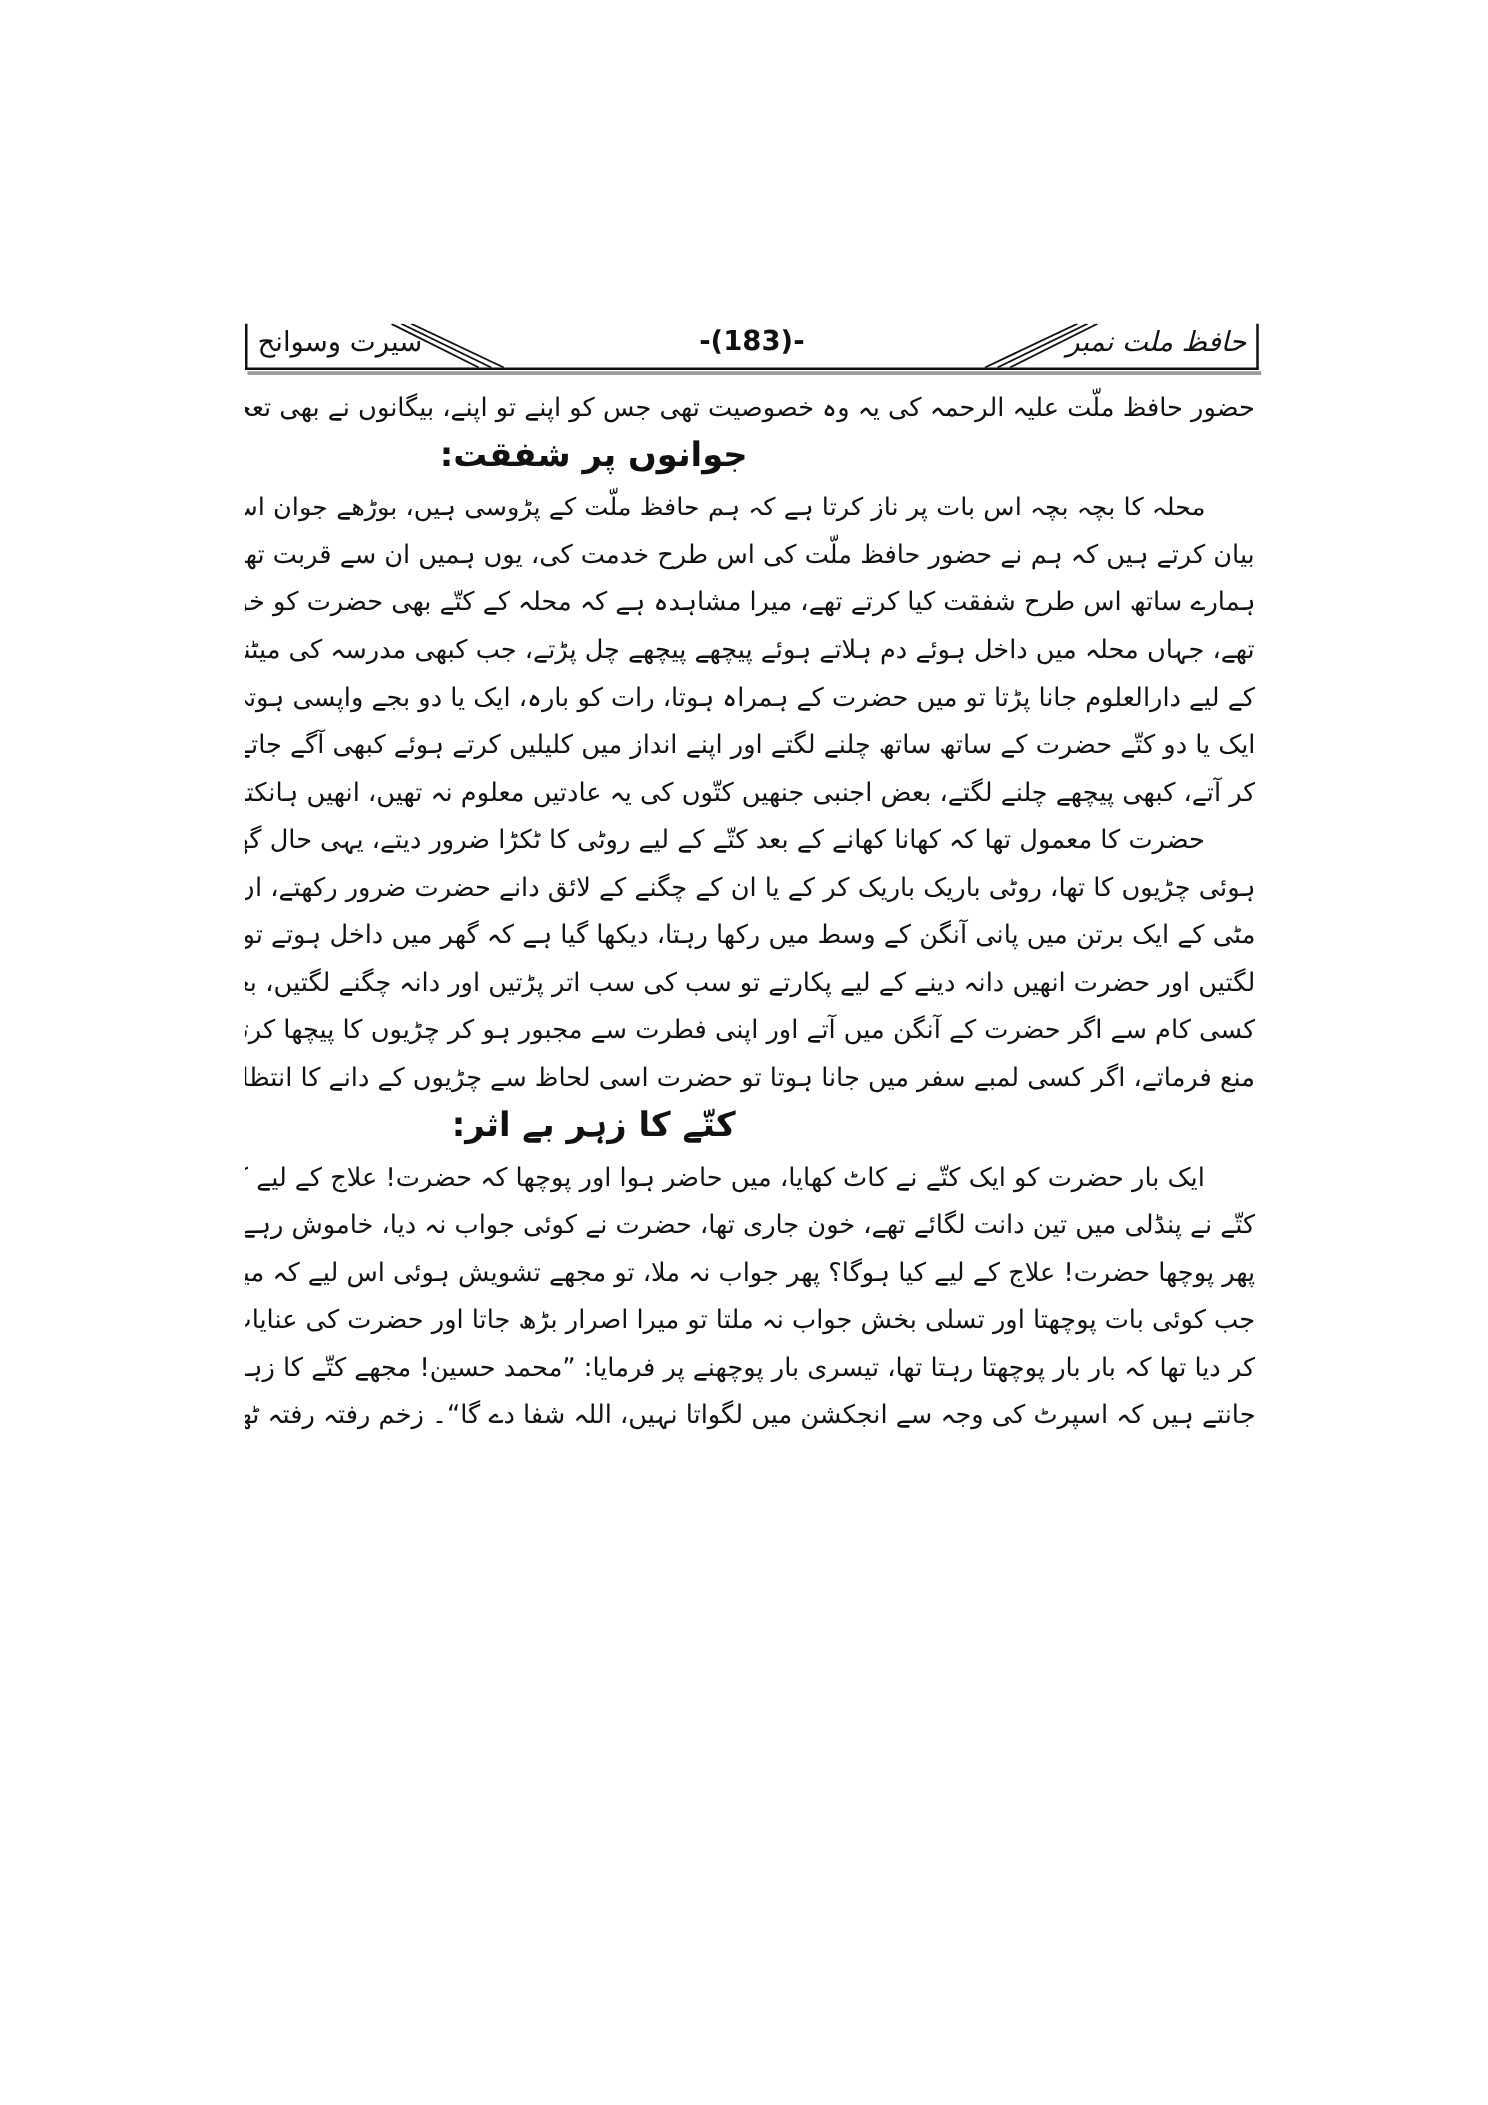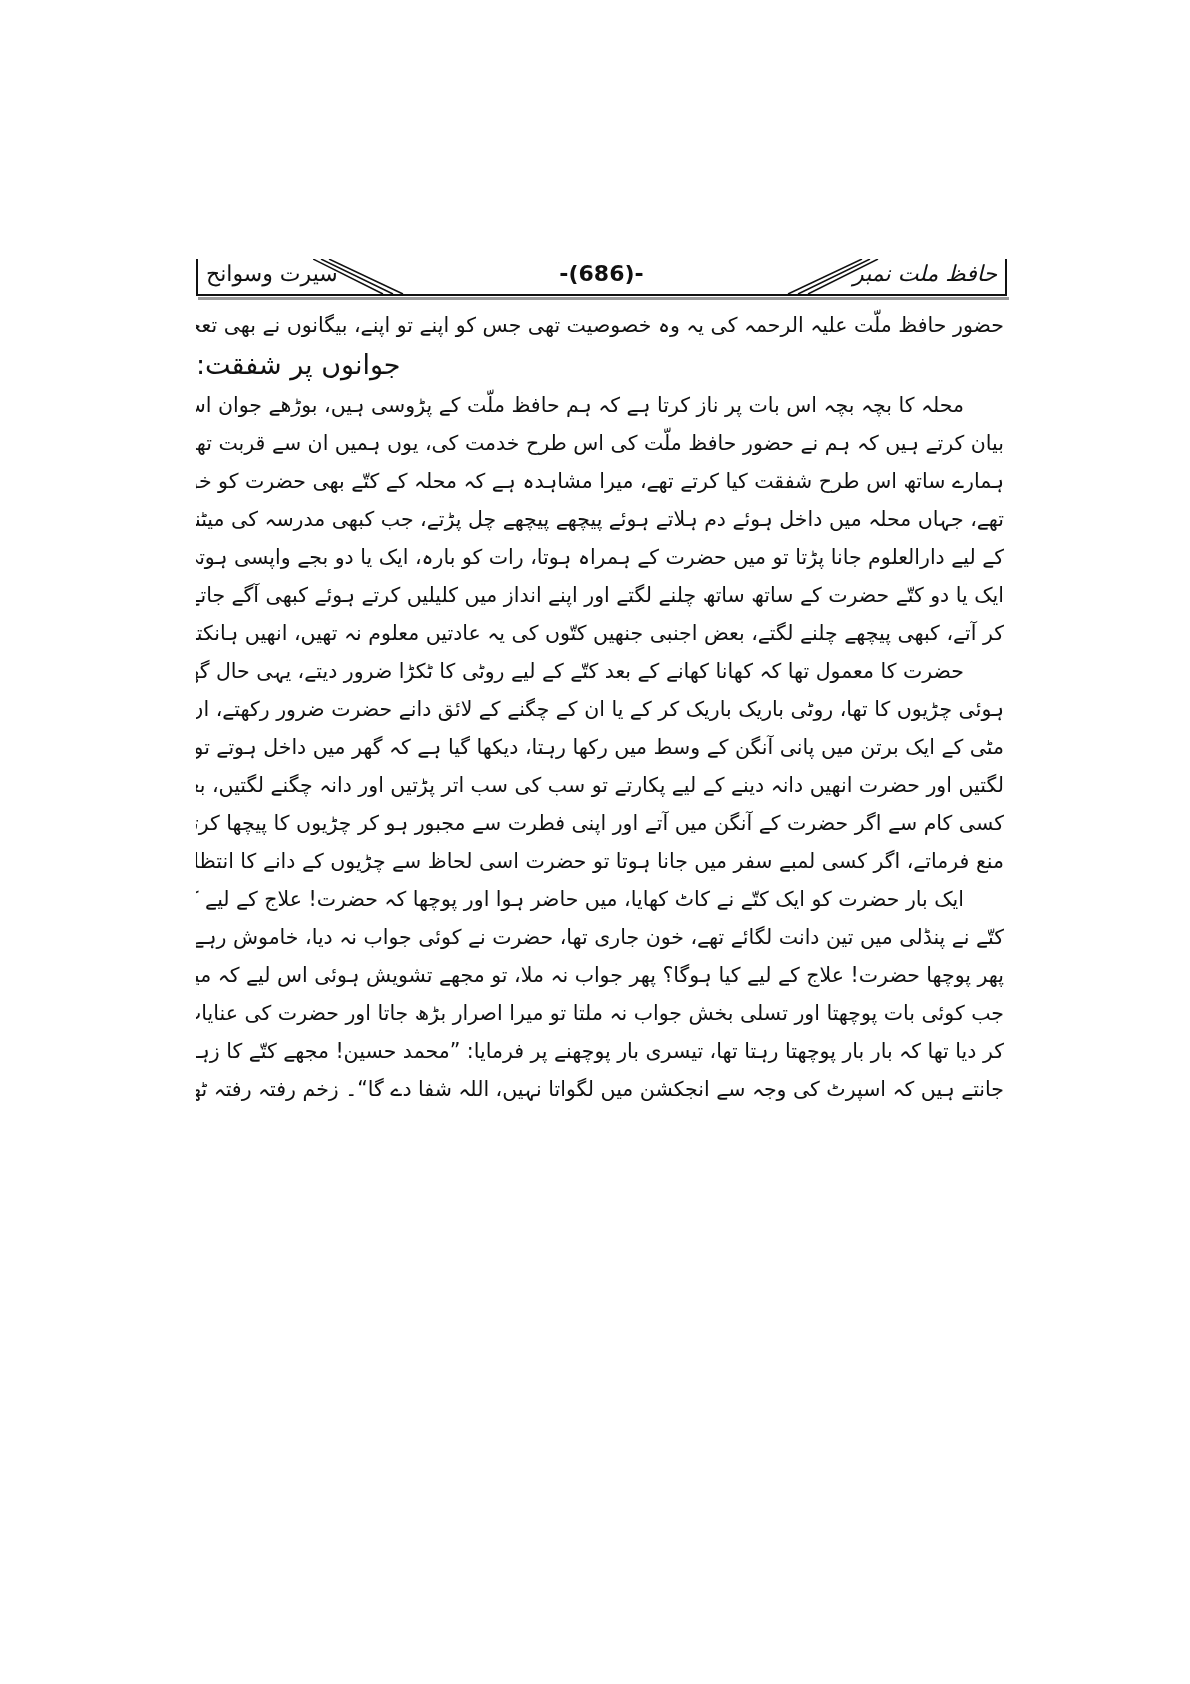--- a/index.html
+++ b/index.html
@@ -38,39 +38,39 @@
     direction: rtl; text-align: justify;
     font-family: "DejaVu Sans", sans-serif; font-size: 20.5px; color: #111;
   }
   .line {
     display: block; height: 38px; line-height: 38px; white-space: nowrap;
     text-align: justify; text-align-last: justify; overflow: hidden;
   }
   .line.last { text-align-last: right; }
   .line.indent { padding-right: 40px; }
   .heading {
-    display: block; height: 42px; line-height: 42px; font-size: 27px; font-weight: normal;
-    padding-right: 250px; white-space: nowrap; text-align: left;
+    display: block; height: 42px; line-height: 42px; font-size: 27px; font-weight: bold;
+    padding-right: 250px; white-space: nowrap; text-align: center;
   }
 </style>
 </head>
 <body>
 
 <div class="page">
 
   <div class="header">
     <span class="hdr-left">سیرت وسوانح</span>
     <div class="deco" style="left:115px;">
       <svg width="150" height="36" viewBox="0 0 150 36">
         <line x1="0" y1="0" x2="70" y2="35" stroke="#111" stroke-width="1.5"></line>
         <line x1="8" y1="0" x2="80" y2="35" stroke="#111" stroke-width="1.5"></line>
         <line x1="16" y1="0" x2="90" y2="35" stroke="#111" stroke-width="1.5"></line>
       </svg>
     </div>
-    <span class="hdr-center">-(686)-</span>
+    <span class="hdr-center">-(183)-</span>
     <div class="deco" style="left:560px;">
       <svg width="150" height="36" viewBox="0 0 150 36">
         <line x1="120" y1="0" x2="50" y2="35" stroke="#111" stroke-width="1.5"></line>
         <line x1="112" y1="0" x2="40" y2="35" stroke="#111" stroke-width="1.5"></line>
         <line x1="104" y1="0" x2="30" y2="35" stroke="#111" stroke-width="1.5"></line>
       </svg>
     </div>
     <span class="hdr-right">حافظ ملت نمبر</span>
   </div>
   <div class="header-bottom"></div>
@@ -95,20 +95,21 @@
 
     <div>
       <span class="line indent">حضرت کا معمول تھا کہ کھانا کھانے کے بعد کتّے کے لیے روٹی کا ٹکڑا ضرور دیتے، یہی حال گھر میں بسی</span>
       <span class="line">ہوئی چڑیوں کا تھا، روٹی باریک باریک کر کے یا ان کے چگنے کے لائق دانے حضرت ضرور رکھتے، ان کے لیے</span>
       <span class="line">مٹی کے ایک برتن میں پانی آنگن کے وسط میں رکھا رہتا، دیکھا گیا ہے کہ گھر میں داخل ہوتے تو چڑیاں شور مچانے</span>
       <span class="line">لگتیں اور حضرت انھیں دانہ دینے کے لیے پکارتے تو سب کی سب اتر پڑتیں اور دانہ چگنے لگتیں، بعض بچے کبھی</span>
       <span class="line">کسی کام سے اگر حضرت کے آنگن میں آتے اور اپنی فطرت سے مجبور ہو کر چڑیوں کا پیچھا کرتے تو حضرت انھیں</span>
       <span class="line">منع فرماتے، اگر کسی لمبے سفر میں جانا ہوتا تو حضرت اسی لحاظ سے چڑیوں کے دانے کا انتظام فرما کر جایا کرتے تھے۔</span>
     </div>
 
+    <span class="heading">کتّے کا زہر بے اثر:</span>
 
     <div>
       <span class="line indent">ایک بار حضرت کو ایک کتّے نے کاٹ کھایا، میں حاضر ہوا اور پوچھا کہ حضرت! علاج کے لیے کیا ہوگا؟</span>
       <span class="line">کتّے نے پنڈلی میں تین دانت لگائے تھے، خون جاری تھا، حضرت نے کوئی جواب نہ دیا، خاموش رہے، میں نے</span>
       <span class="line">پھر پوچھا حضرت! علاج کے لیے کیا ہوگا؟ پھر جواب نہ ملا، تو مجھے تشویش ہوئی اس لیے کہ میری عادت تھی کہ</span>
       <span class="line">جب کوئی بات پوچھتا اور تسلی بخش جواب نہ ملتا تو میرا اصرار بڑھ جاتا اور حضرت کی عنایات نے اتنا زیادہ جری</span>
       <span class="line">کر دیا تھا کہ بار بار پوچھتا رہتا تھا، تیسری بار پوچھنے پر فرمایا: ”محمد حسین! مجھے کتّے کا زہر اثر نہیں کرے گا، آپ</span>
       <span class="line">جانتے ہیں کہ اسپرٹ کی وجہ سے انجکشن میں لگواتا نہیں، اللہ شفا دے گا“۔ زخم رفتہ رفتہ ٹھیک ہوگیا، چار ماہ بعد</span>
     </div>
   </div>

